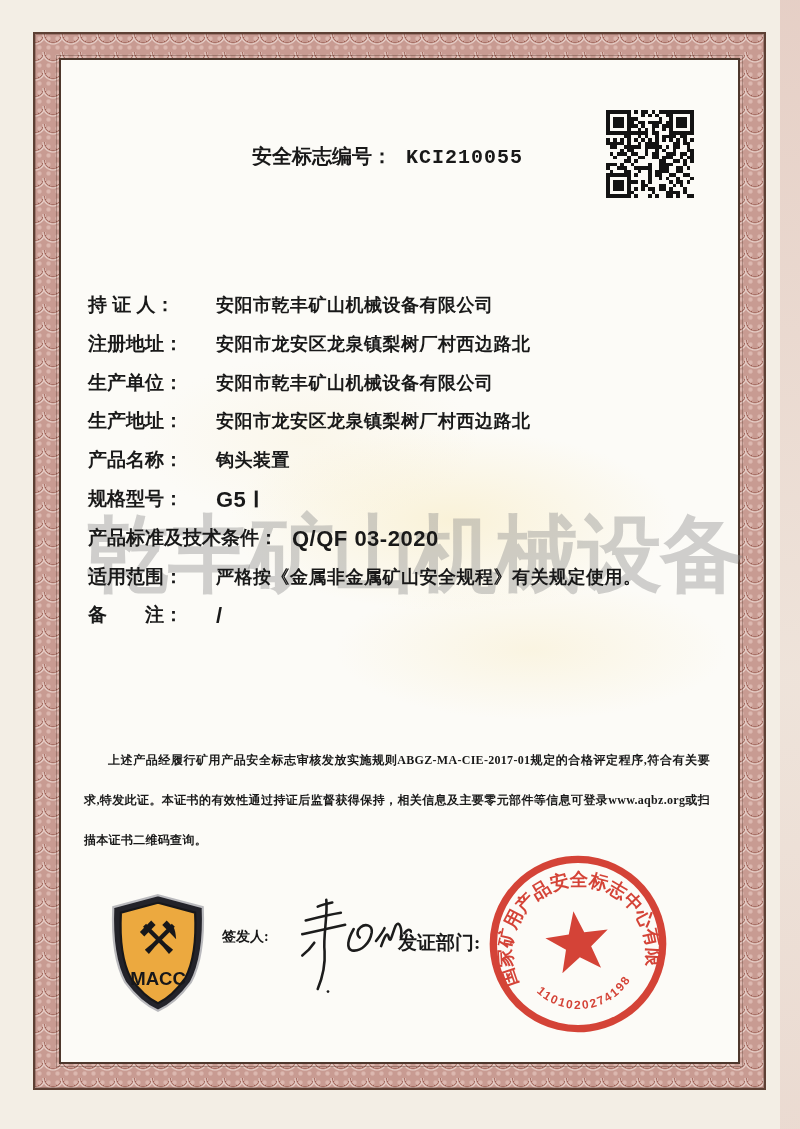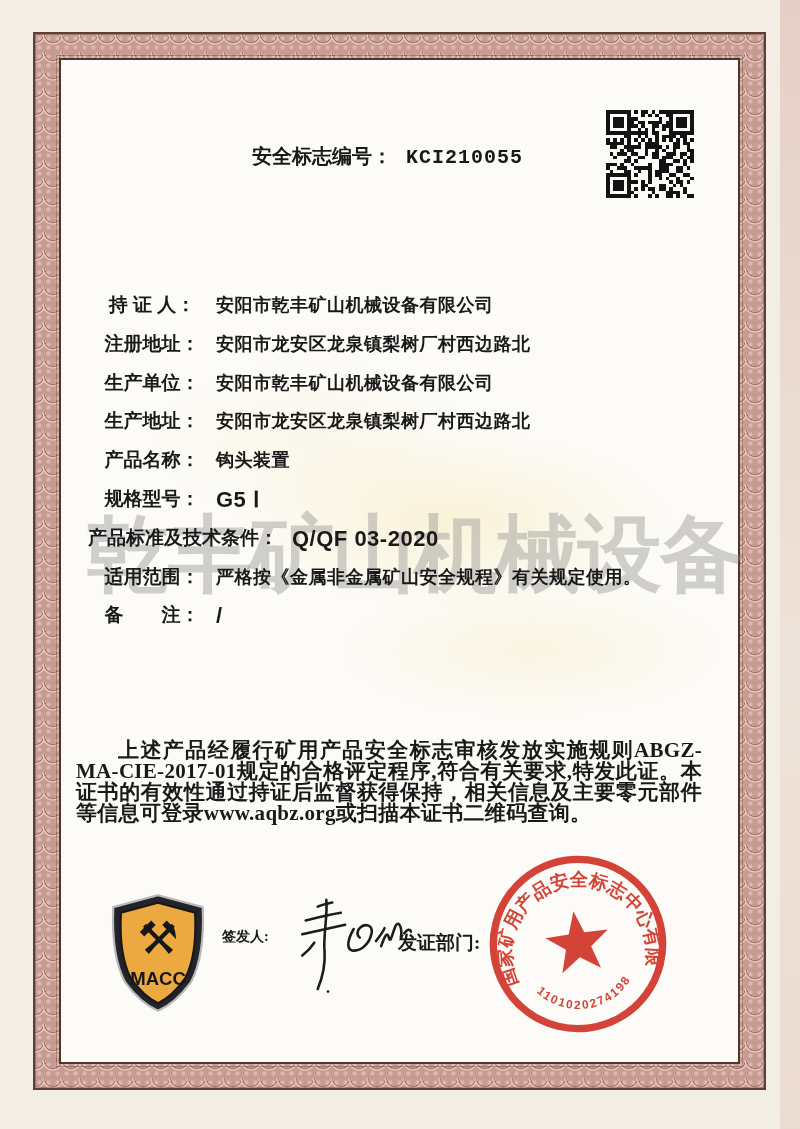--- a/index.html
+++ b/index.html
@@ -67,31 +67,31 @@
   .qr { position:absolute; left:604px; top:110px; width:92px; height:88px; }
 
   .cert-title {
     position:absolute; left:0; top:198px; width:100%;
     text-align:center; font-size:45px; font-weight:900; letter-spacing:5px;
     font-family:"Liberation Serif", serif;
   }
 
   
   .fields { position:absolute; left:88px; top:292px; width:630px; }
-  .frow { display:flex; align-items:flex-start; height:38.8px;text-align:center; }
+  .frow { display:flex; align-items:flex-start; height:38.8px; }
   .flabel { min-width:128px; font-weight:bold; font-size:19px; white-space:nowrap; font-family:"Liberation Sans", sans-serif; }
   .fvalue { font-size:18px; font-weight:600; font-family:"Liberation Serif", serif; padding-top:1px; letter-spacing:.5px; }
   .fvalue.num { font-family:"Liberation Sans", sans-serif; font-weight:bold; font-size:22px; letter-spacing:.5px; }
   .frow .flabel.wide { min-width:0; margin-right:14px; }
   .pair2 { display:flex; margin-left:82px; }
 
   
   .statement {
-    position:absolute; left:76px; top:740px; width:626px;
-    font-size:21px; line-height:21px; font-weight:700; text-align:justify;
+    position:absolute; left:84px; top:740px; width:626px;
+    font-size:12px; line-height:40px; font-weight:700; text-align:justify;
     text-indent:2em; font-family:"Liberation Serif", serif; letter-spacing:.3px;
   }
 
   
   .macc { position:absolute; left:100px; top:893px; width:116px; height:120px; }
   .signer-label { position:absolute; left:222px; top:928px; font-size:14px; font-weight:bold; font-family:"Liberation Serif", serif; }
   .signature { position:absolute; left:292px; top:888px; width:120px; height:112px; }
   .issuer-label { position:absolute; left:398px; top:930px; font-size:19px; font-weight:bold; font-family:"Liberation Serif", serif; }
   .seal { position:absolute; left:486px; top:852px; width:184px; height:184px; transform:rotate(-8deg); }
 </style>

